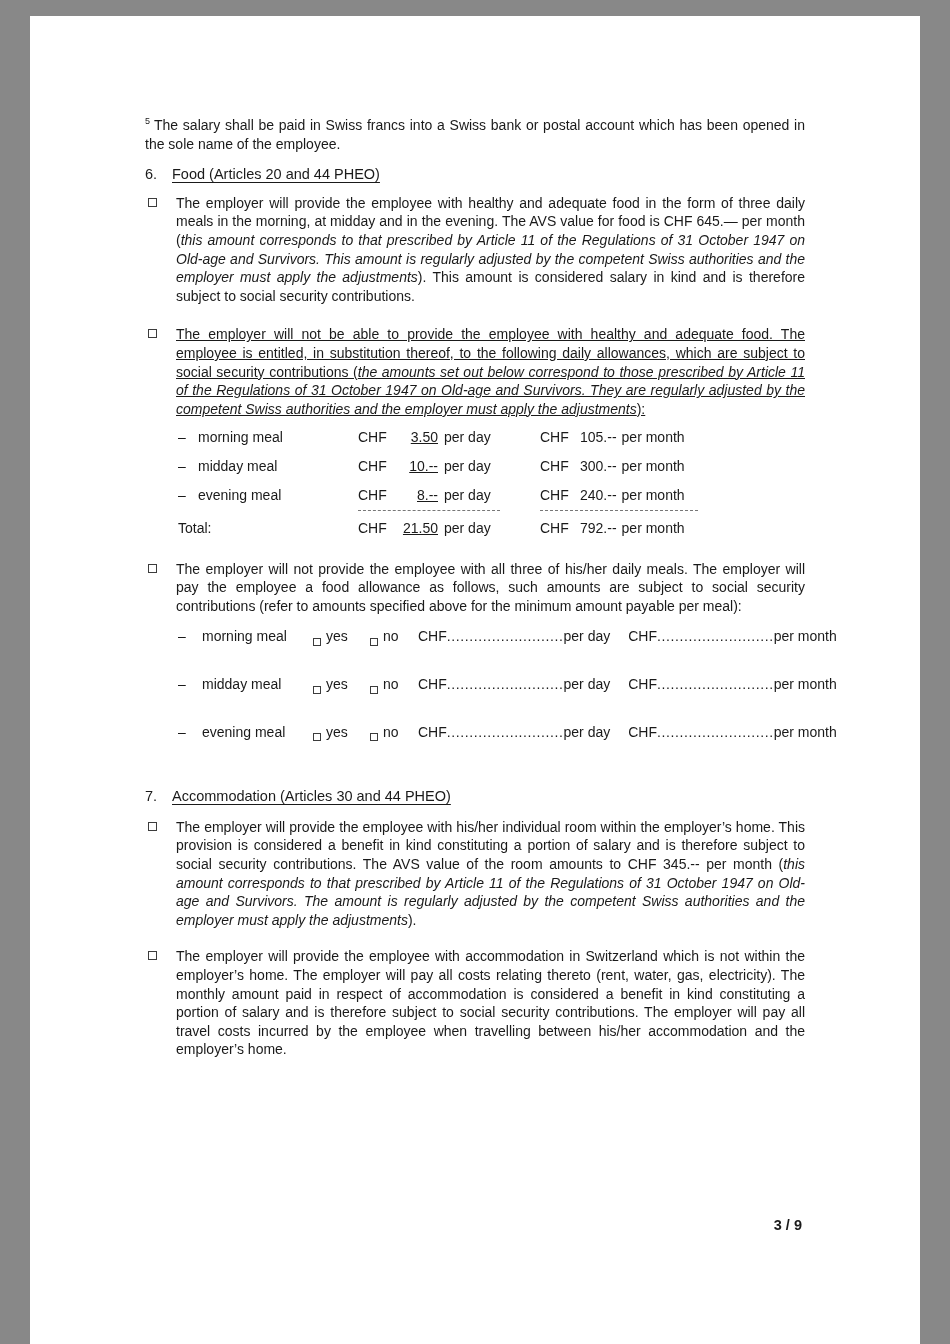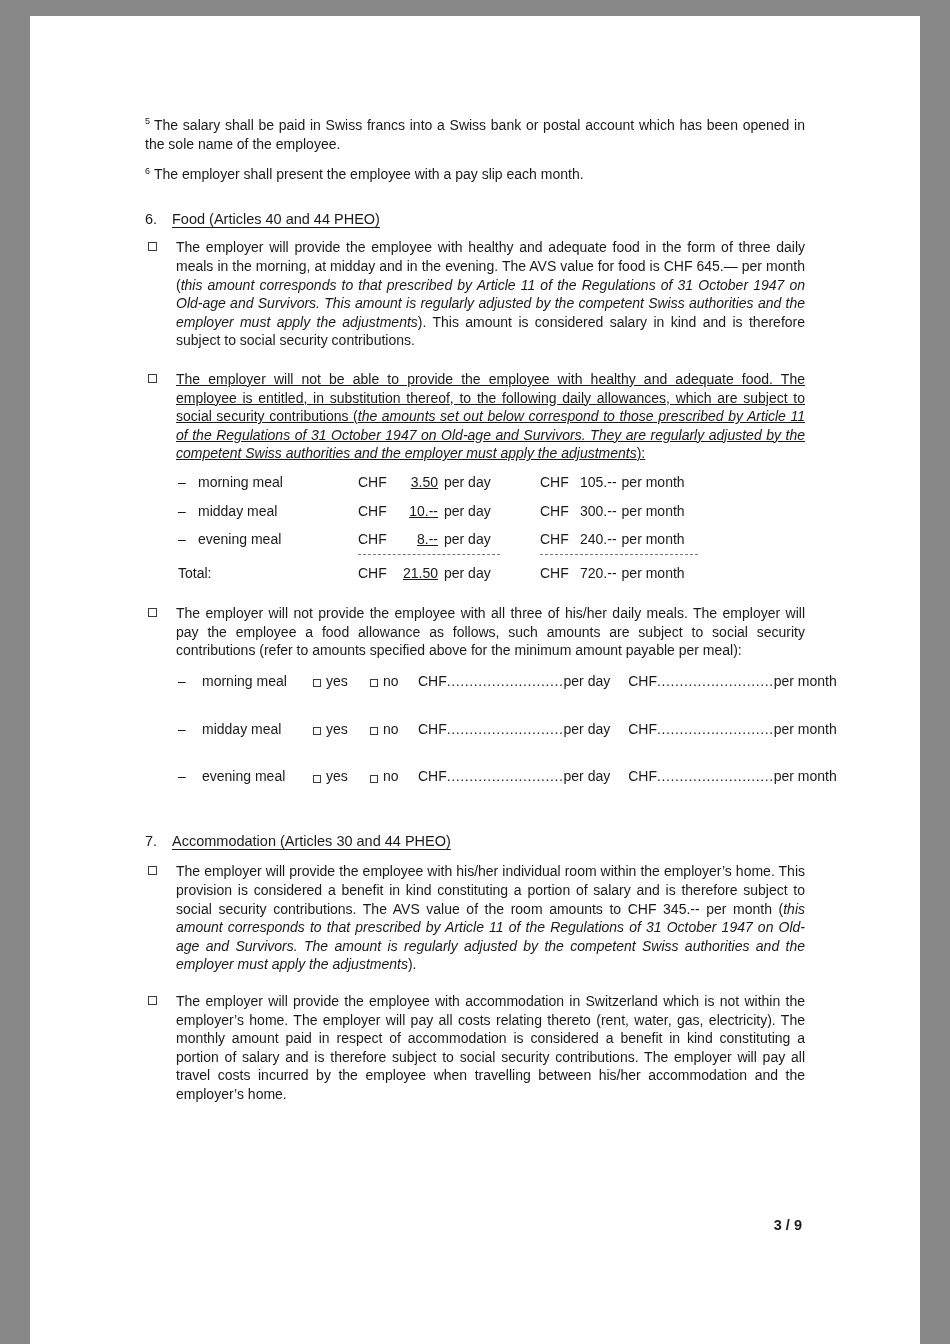--- a/index.html
+++ b/index.html
@@ -46,39 +46,38 @@
   .msep  { margin-top:-5px; margin-bottom:8px; height:2px; }
   .sepline { border-top:1.4px dashed #777; height:0; align-self:center; }
   .sep1 { margin-left:180px; width:142px; }
   .sep2 { margin-left:40px;  width:158px; }
 
   
   .ynrow { display:flex; align-items:flex-start; margin:0 0 29px 33px; white-space:nowrap; }
   .ynrow.last { margin-bottom:46px; }
   .yndash  { width:24px; flex:0 0 auto; }
   .ynlabel { width:111px; flex:0 0 auto; }
-  .ynopt   { width:57px; flex:0 0 auto; display:flex; align-items:center; }
+  .ynopt   { width:57px; flex:0 0 auto; display:flex; align-items:flex-end; }
   .ynopt.no { width:48px; }
   .cbox.small { width:8px; height:8px; margin:4px 5px 0 0; border-width:1.2px; }
   .ygap { width:18px; flex:0 0 auto; }
   .yndots { letter-spacing:0.6px; }
 
   .pagenum { position:absolute; top:1200px; right:118px; font-weight:bold; font-size:14.5px;text-align:center; }
 </style>
 </head>
 <body>
 
 <div class="page">
 
   <p class="footnote justify"><sup class="fnmark">5</sup><span>The salary shall be paid in Swiss francs into a Swiss bank or postal account which has been opened in the sole name of the employee.</span></p>
-  <p class="footnote last-fn"><sup class="fnmark">6</sup><span>The employer shall present the employee with a pay slip each month.</span></p>
 
   <div class="heading">
     <span class="hnum">6.</span>
-    <span class="htitle">Food (Articles 40 and 44 PHEO)</span>
+    <span class="htitle">Food (Articles 20 and 44 PHEO)</span>
   </div>
 
   <div class="citem mb20">
     <span class="cbox"></span>
     <p class="ctext"><span>The employer will provide the employee with healthy and adequate food in the form of three daily meals in the morning, at midday and in the evening. The AVS value for food is CHF 645.— per month (</span><span class="it">this amount corresponds to that prescribed by Article 11 of the Regulations of 31 October 1947 on Old-age and Survivors. This amount is regularly adjusted by the competent Swiss authorities and the employer must apply the adjustments</span><span>). This amount is considered salary in kind and is therefore subject to social security contributions.</span></p>
   </div>
 
   <div class="citem mb10">
     <span class="cbox"></span>
     <p class="ctext"><span>The employer will not be able to provide the employee with healthy and adequate food. The employee is entitled, in substitution thereof, to the following daily allowances, which are subject to social security contributions (</span><span class="it">the amounts set out below correspond to those prescribed by Article 11 of the Regulations of 31 October 1947 on Old-age and Survivors. They are regularly adjusted by the competent Swiss authorities and the employer must apply the adjustments</span><span>):</span></p>
@@ -118,21 +117,21 @@
     <div class="mrow msep">
       <span class="sepline sep1"></span>
       <span class="sepline sep2"></span>
     </div>
     <div class="mrow">
       <span class="mtotal">Total:</span>
       <span class="mcur">CHF</span>
       <span class="mamt">21.50</span>
       <span class="mper">per day</span>
       <span class="mcur2">CHF</span>
-      <span class="mmamt">720.--</span>
+      <span class="mmamt">792.--</span>
       <span class="mmunit">per month</span>
     </div>
   </div>
 
   <div class="citem mb12">
     <span class="cbox"></span>
     <p class="ctext"><span>The employer will not provide the employee with all three of his/her daily meals. The employer will pay the employee a food allowance as follows, such amounts are subject to social security contributions (refer to amounts specified above for the minimum amount payable per meal):</span></p>
   </div>
 
   <div class="ynrow">

